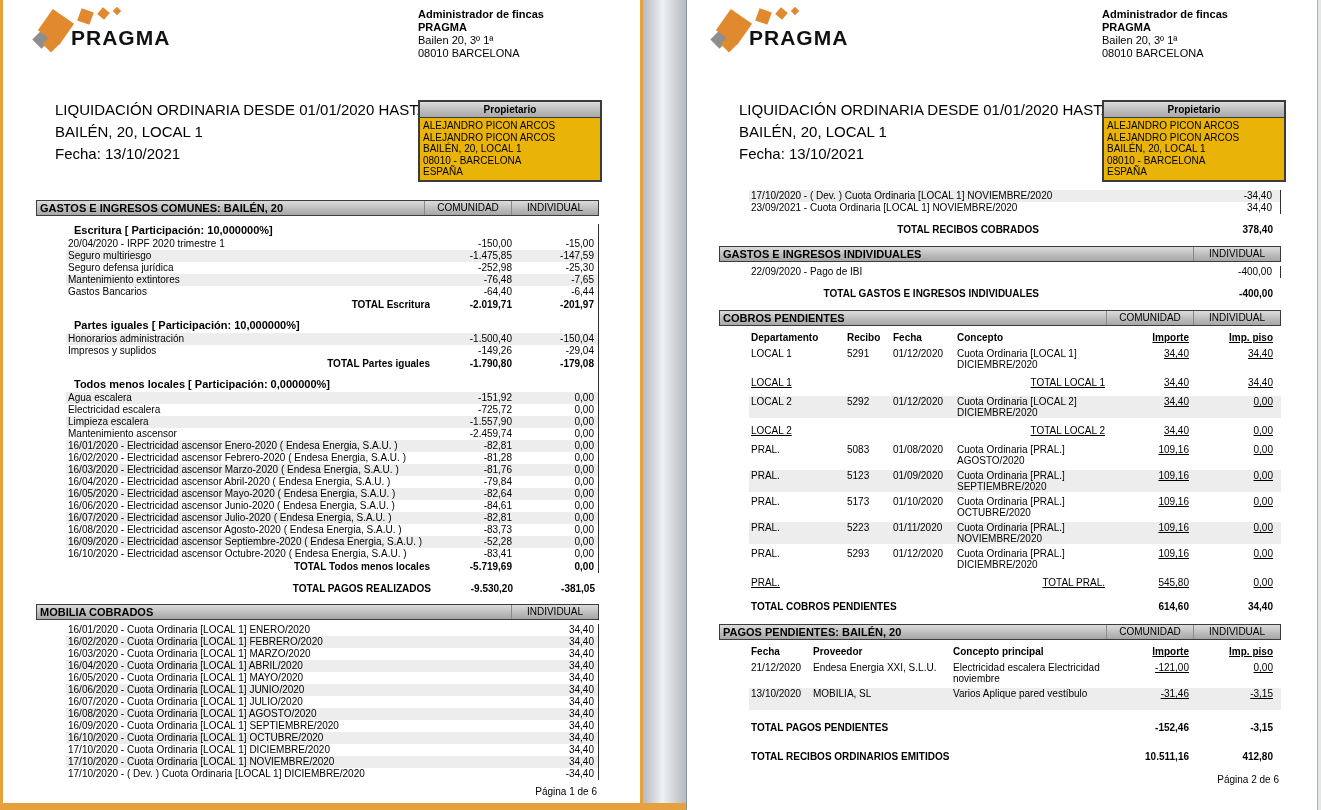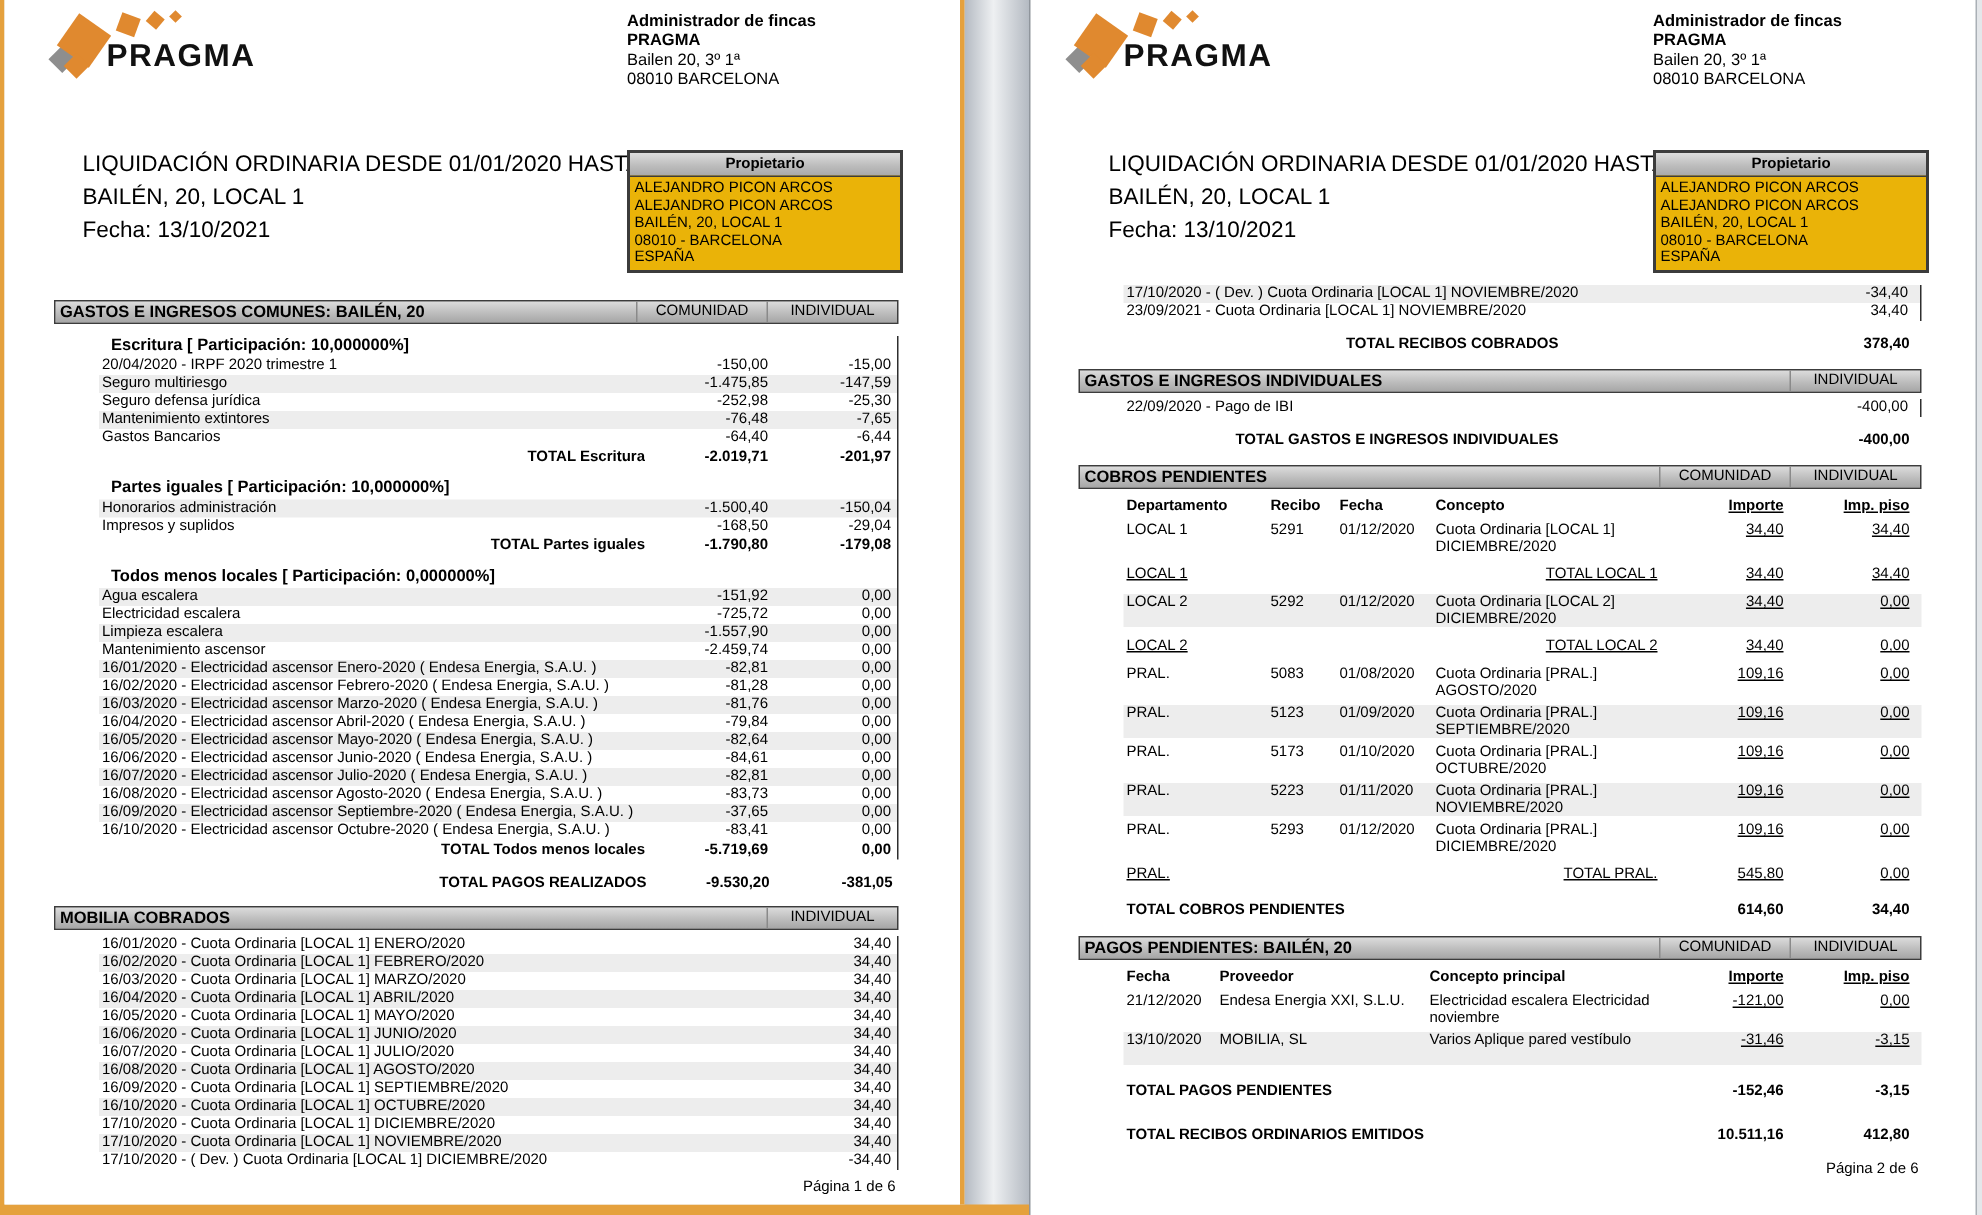--- a/index.html
+++ b/index.html
@@ -164,21 +164,21 @@
       <div class="stripe-odd">
 
           <div class="row">
             <span class="lb">Honorarios administración</span>
             <span class="num">-1.500,40</span>
             <span class="num">-150,04</span>
           </div>
 
           <div class="row">
             <span class="lb">Impresos y suplidos</span>
-            <span class="num">-168,50</span>
+            <span class="num">-149,26</span>
             <span class="num">-29,04</span>
           </div>
         </div>
       <div class="row trow">
         <span class="lb">TOTAL Partes iguales</span>
         <span class="num">-1.790,80</span>
         <span class="num">-179,08</span>
       </div>
 
       <div class="sec-h">Todos menos locales [ Participación: 0,000000%]</div>
@@ -251,21 +251,21 @@
           </div>
 
           <div class="row">
             <span class="lb">16/08/2020 - Electricidad ascensor Agosto-2020 ( Endesa Energia, S.A.U. )</span>
             <span class="num">-83,73</span>
             <span class="num">0,00</span>
           </div>
 
           <div class="row">
             <span class="lb">16/09/2020 - Electricidad ascensor Septiembre-2020 ( Endesa Energia, S.A.U. )</span>
-            <span class="num">-37,65</span>
+            <span class="num">-52,28</span>
             <span class="num">0,00</span>
           </div>
 
           <div class="row">
             <span class="lb">16/10/2020 - Electricidad ascensor Octubre-2020 ( Endesa Energia, S.A.U. )</span>
             <span class="num">-83,41</span>
             <span class="num">0,00</span>
           </div>
         </div>
       <div class="row trow">

